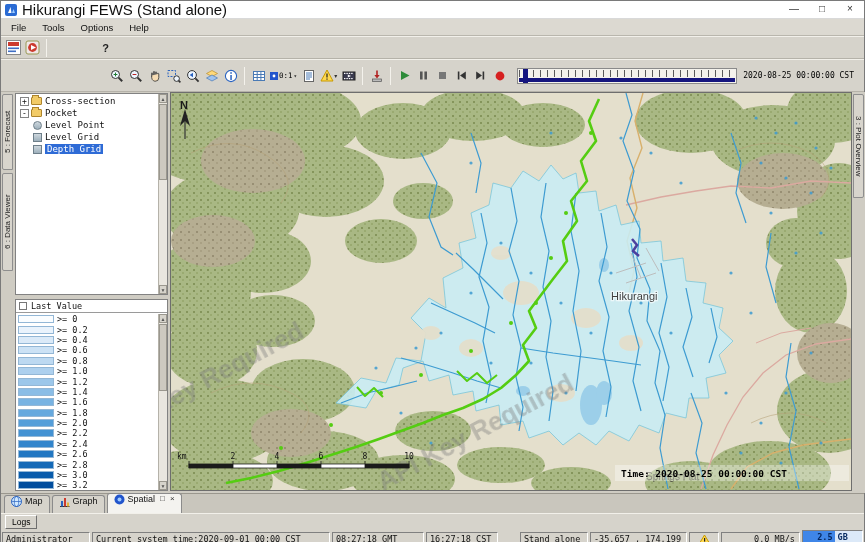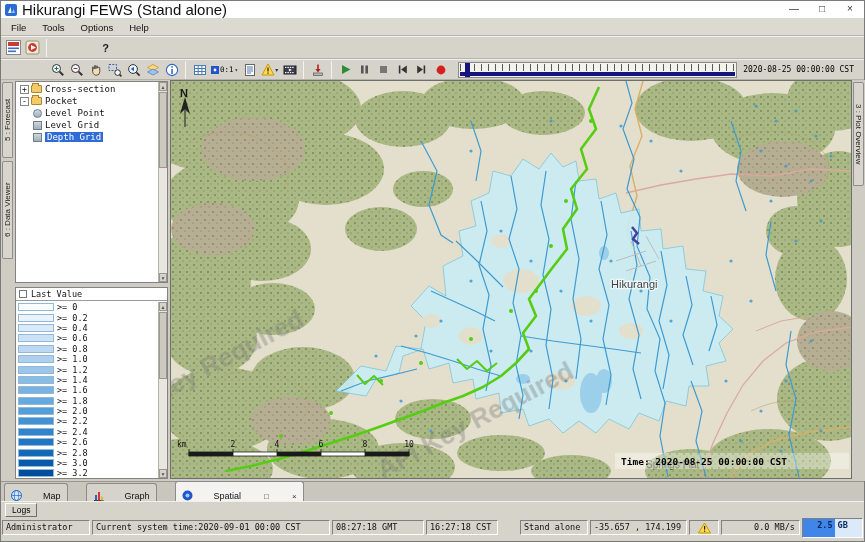--- a/index.html
+++ b/index.html
@@ -12,21 +12,21 @@
   .titlebar .ttl { font-size:15px; color:#111; margin-left:5px; flex:1; white-space:nowrap; }
   .winbtn { width:28px; height:17px; text-align:center; line-height:16px; font-size:10px; color:#333; cursor:default; }
 
   
   .menubar { flex:none; height:17px; background:#dcd9d1; display:flex; align-items:center; border-bottom:1px solid #b9b6ad; padding-left:2px; }
   .menuitem { font-size:9.5px; color:#111; padding:1px 8px; }
 
   
   .toolbar { flex:none; display:flex; align-items:center; background:#d6d3cb; border-top:1px solid #f2f0ea; border-bottom:1px solid #b5b2a9; }
   .tb1 { height:23px; padding-left:3px; }
-  .tb2 { height:21px; padding-left:47px; }
+  .tb2 { height:33px; padding-left:106px; }
   .tbtn { height:19px; min-width:17px; display:inline-flex; align-items:center; justify-content:center; border:1px solid transparent; margin:0 1px; }
   .sep { width:1px; height:18px; background:#a8a59c; border-right:1px solid #f4f2ec; margin:0 4px; flex:none; }
   .helpbtn { font-weight:bold; font-size:11px; color:#222; margin-left:46px; }
   .scalebtn { font-family:"DejaVu Sans Mono",monospace; font-size:7.5px; gap:1px; }
   .caret { font-size:6px; color:#333; }
   .timeline { flex:1; height:16px; margin:0 6px 0 8px; position:relative; background:#f4f2ec; border:1px solid #8a8a8a; }
   .timeline .ticks { position:absolute; left:1px; right:1px; top:1px; bottom:6px; background:repeating-linear-gradient(to right,#5a5a5a 0 1px,transparent 1px 7px); }
   .timeline .navy { position:absolute; left:1px; right:1px; bottom:1px; height:4px; background:#15157e; }
   .timeline .marker { position:absolute; left:2%; top:0; width:5px; height:100%; background:#15157e; }
   .tb-date { font-family:"DejaVu Sans Mono",monospace; font-size:8px; color:#000; white-space:nowrap; margin-right:10px; }
@@ -63,21 +63,21 @@
   .legendlist { position:absolute; left:0; top:14px; right:9px; bottom:0; overflow:hidden; }
   .lrow { height:10.4px; display:flex; align-items:center; }
   .swatch { width:36px; height:8px; border:1px solid #93b7d6; margin:0 3px 0 2px; flex:none; }
   .lrow .llbl { font-family:"DejaVu Sans Mono",monospace; font-size:8.5px; color:#111; white-space:nowrap; }
   .legendpanel .vscroll { top:14px; }
 
   .map-area { position:absolute; left:169px; top:0; width:682px; height:399px; border:1px solid #6e6e6e; background:#e4dfcc; }
 
   
   .tabbar { flex:none; height:20px; background:#c9c6bd; display:flex; align-items:flex-end; padding-left:3px; border-top:1px solid #9a978e; }
-  .tab { height:18px; display:inline-flex; align-items:flex-end; gap:21px; padding:0 6px; font-size:9px; color:#111; background:#d6d3cb; border:1px solid #8b8b8b; border-bottom:none; border-radius:3px 3px 0 0; margin-right:18px; }
+  .tab { height:18px; display:inline-flex; align-items:flex-start; gap:3px; padding:0 6px; font-size:9px; color:#111; background:#d6d3cb; border:1px solid #8b8b8b; border-bottom:none; border-radius:3px 3px 0 0; margin-right:2px; }
   .tab.active { background:#f4f3ef; height:20px; }
   .tab .mini { font-size:8px; color:#333; margin-left:2px; }
 
   
   .logsrow { flex:none; height:17px; background:#d6d3cb; border-top:1px solid #f2f0ea; display:flex; align-items:center; }
   .logsbtn { margin-left:4px; height:14px; padding:0 6px; font-size:8.5px; background:#d6d3cb; border:1px solid; border-color:#fff #6f6f6f #6f6f6f #fff; }
 
   
   .statusbar { flex:none; height:19px; background:#d6d3cb; display:flex; align-items:center; gap:2px; padding:1px 1px; font-family:"DejaVu Sans Mono",monospace; font-size:8.5px; color:#111; }
   .scell { height:15px; line-height:13px; padding-left:3px; border:1px solid; border-color:#808080 #fff #fff #808080; background:#d6d3cb; white-space:nowrap; overflow:hidden; flex:none; }

